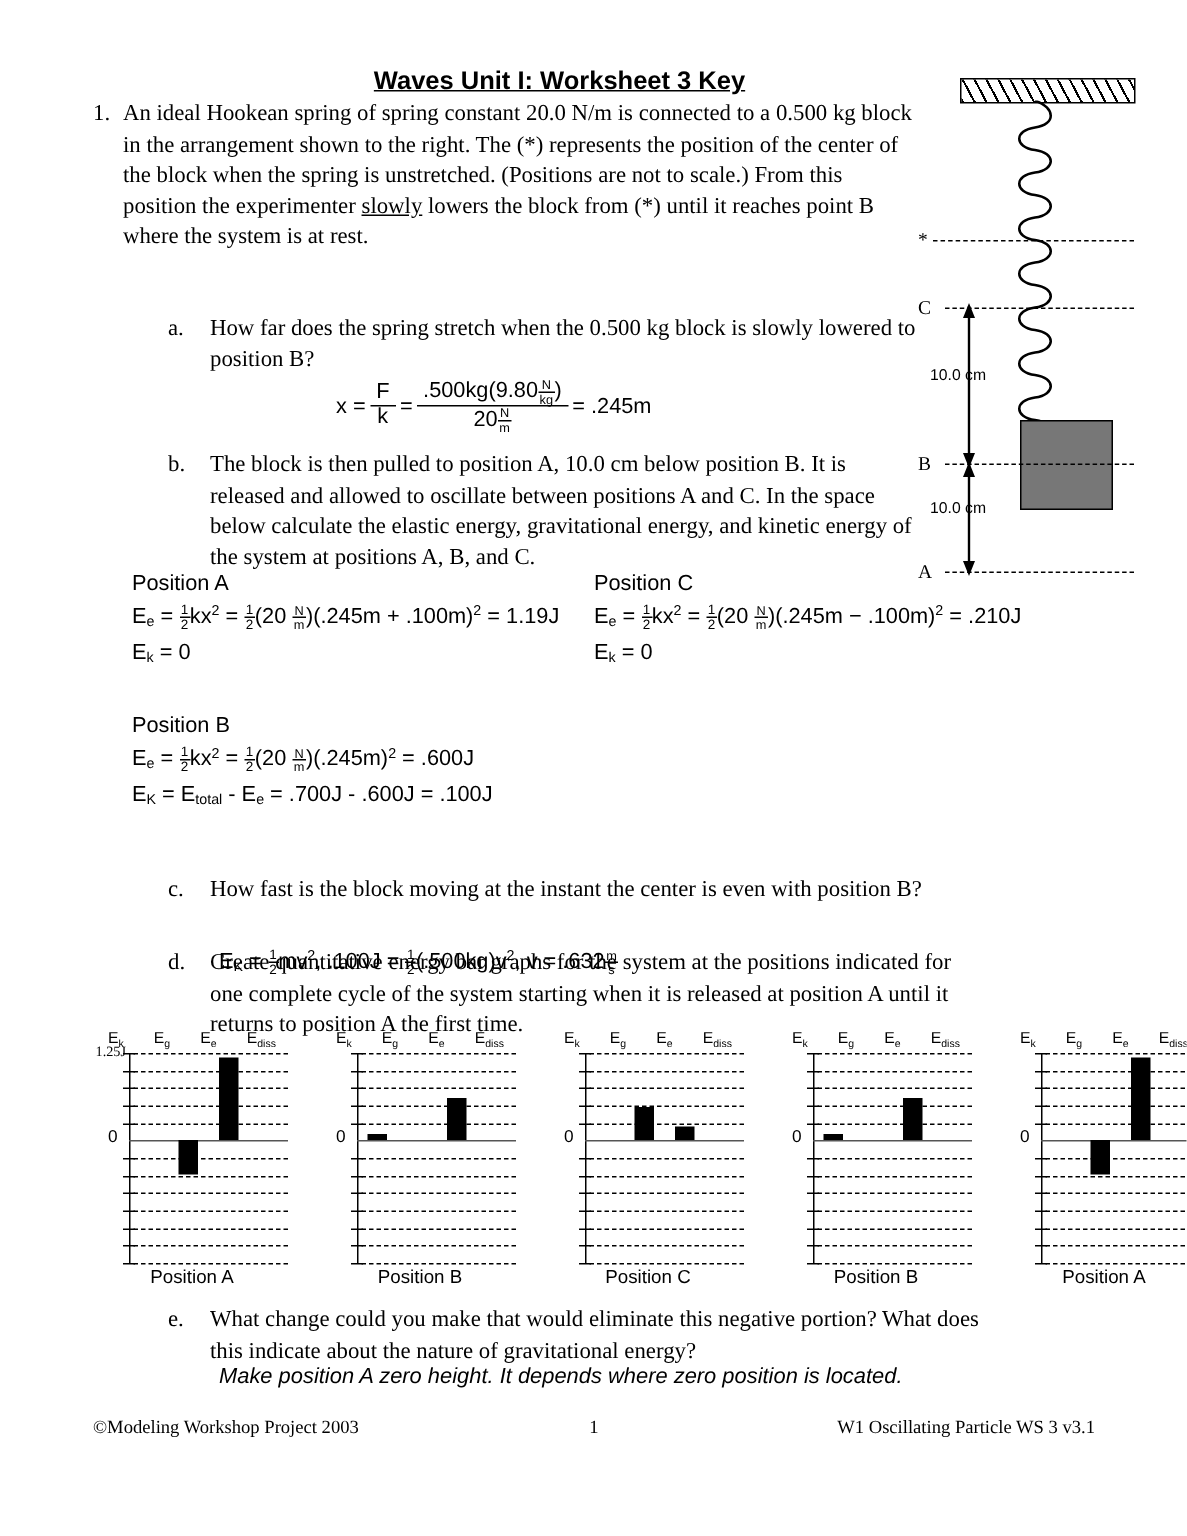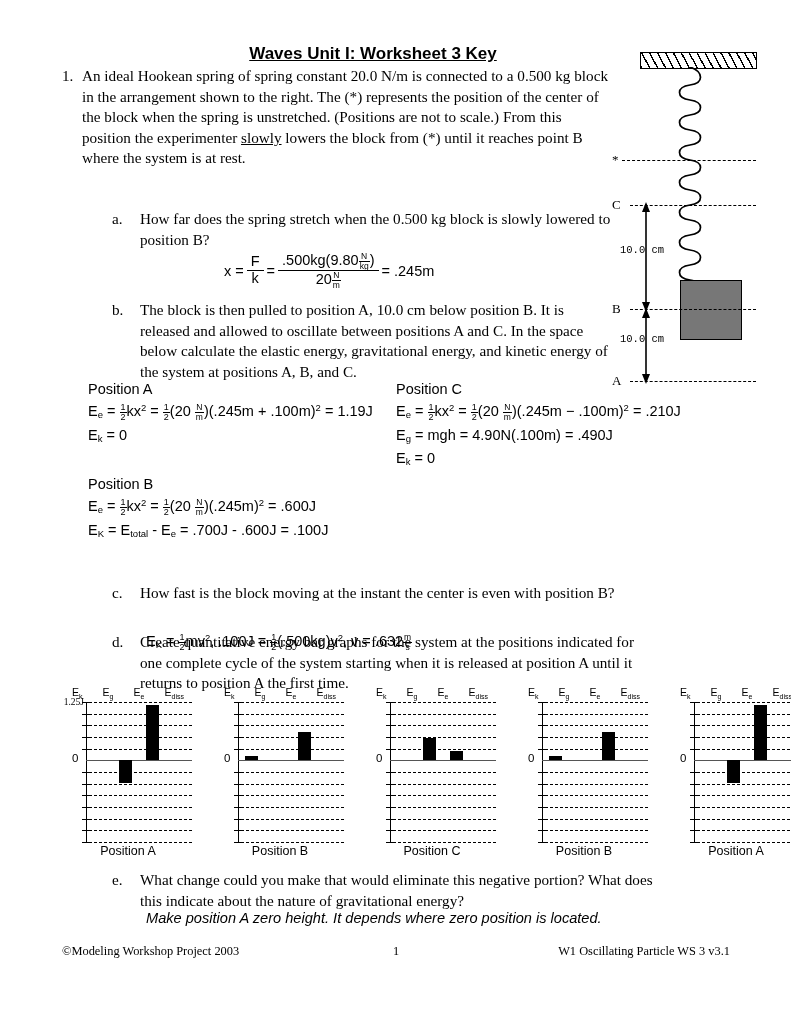--- a/index.html
+++ b/index.html
@@ -108,21 +108,21 @@
     position:absolute; left:72px; top:232px; width:60px; height:58px;
     background:#777777; border:1.4px solid #000;
   }
   .dline {
     position:absolute; height:0; border-top:1.9px dashed #000;
   }
   .dlabel {
     position:absolute; font-family:"Liberation Serif", serif; font-size:13px;
   }
   .cmlabel {
-    position:absolute; font-family:Liberation Mono, monospace; font-size:10.5px;
+    position:absolute; font-family:Liberation Sans, sans-serif; font-size:10.5px;
     white-space:nowrap;
   }
 
   
   .charts { position:absolute; left:62px; top:686px; width:690px; height:176px; }
   .chart { position:absolute; top:0; width:132px; height:176px; }
   .chart .hdr {
     position:absolute; top:0; left:0; width:132px; height:14px;
     display:flex; justify-content:space-around; align-items:flex-start;
     font-family:"Liberation Sans", sans-serif; font-size:10.5px;
@@ -206,21 +206,20 @@
   </div>
 
   <div class="posblock pA" id="posblock-0">
       <div class="head">Position A</div>
       <div class="line math"><span>E<sub>e</sub></span> <span>= <span class="sfrac"><span class="n">1</span><span class="d">2</span></span>kx<sup>2</sup> = <span class="sfrac"><span class="n">1</span><span class="d">2</span></span>(20 <span class="unit"><span class="n">N</span><span class="d">m</span></span>)(.245m + .100m)<sup>2</sup> = 1.19J</span></div>
       <div class="line math"><span>E<sub>k</sub></span> <span>= 0</span></div>
     </div>
   <div class="posblock pC" id="posblock-1">
       <div class="head">Position C</div>
       <div class="line math"><span>E<sub>e</sub></span> <span>= <span class="sfrac"><span class="n">1</span><span class="d">2</span></span>kx<sup>2</sup> = <span class="sfrac"><span class="n">1</span><span class="d">2</span></span>(20 <span class="unit"><span class="n">N</span><span class="d">m</span></span>)(.245m − .100m)<sup>2</sup> = .210J</span></div>
-      <div class="line math"><span>E<sub>g</sub></span> <span>= mgh = 4.90N(.100m) = .490J</span></div>
       <div class="line math"><span>E<sub>k</sub></span> <span>= 0</span></div>
     </div>
   <div class="posblock pB" id="posblock-2">
       <div class="head">Position B</div>
       <div class="line math"><span>E<sub>e</sub></span> <span>= <span class="sfrac"><span class="n">1</span><span class="d">2</span></span>kx<sup>2</sup> = <span class="sfrac"><span class="n">1</span><span class="d">2</span></span>(20 <span class="unit"><span class="n">N</span><span class="d">m</span></span>)(.245m)<sup>2</sup> = .600J</span></div>
       <div class="line math"><span>E<sub>K</sub></span> <span>= E<sub>total</sub> - E<sub>e</sub> = .700J - .600J = .100J</span></div>
     </div>
 
 
   <div class="item ic prose">

